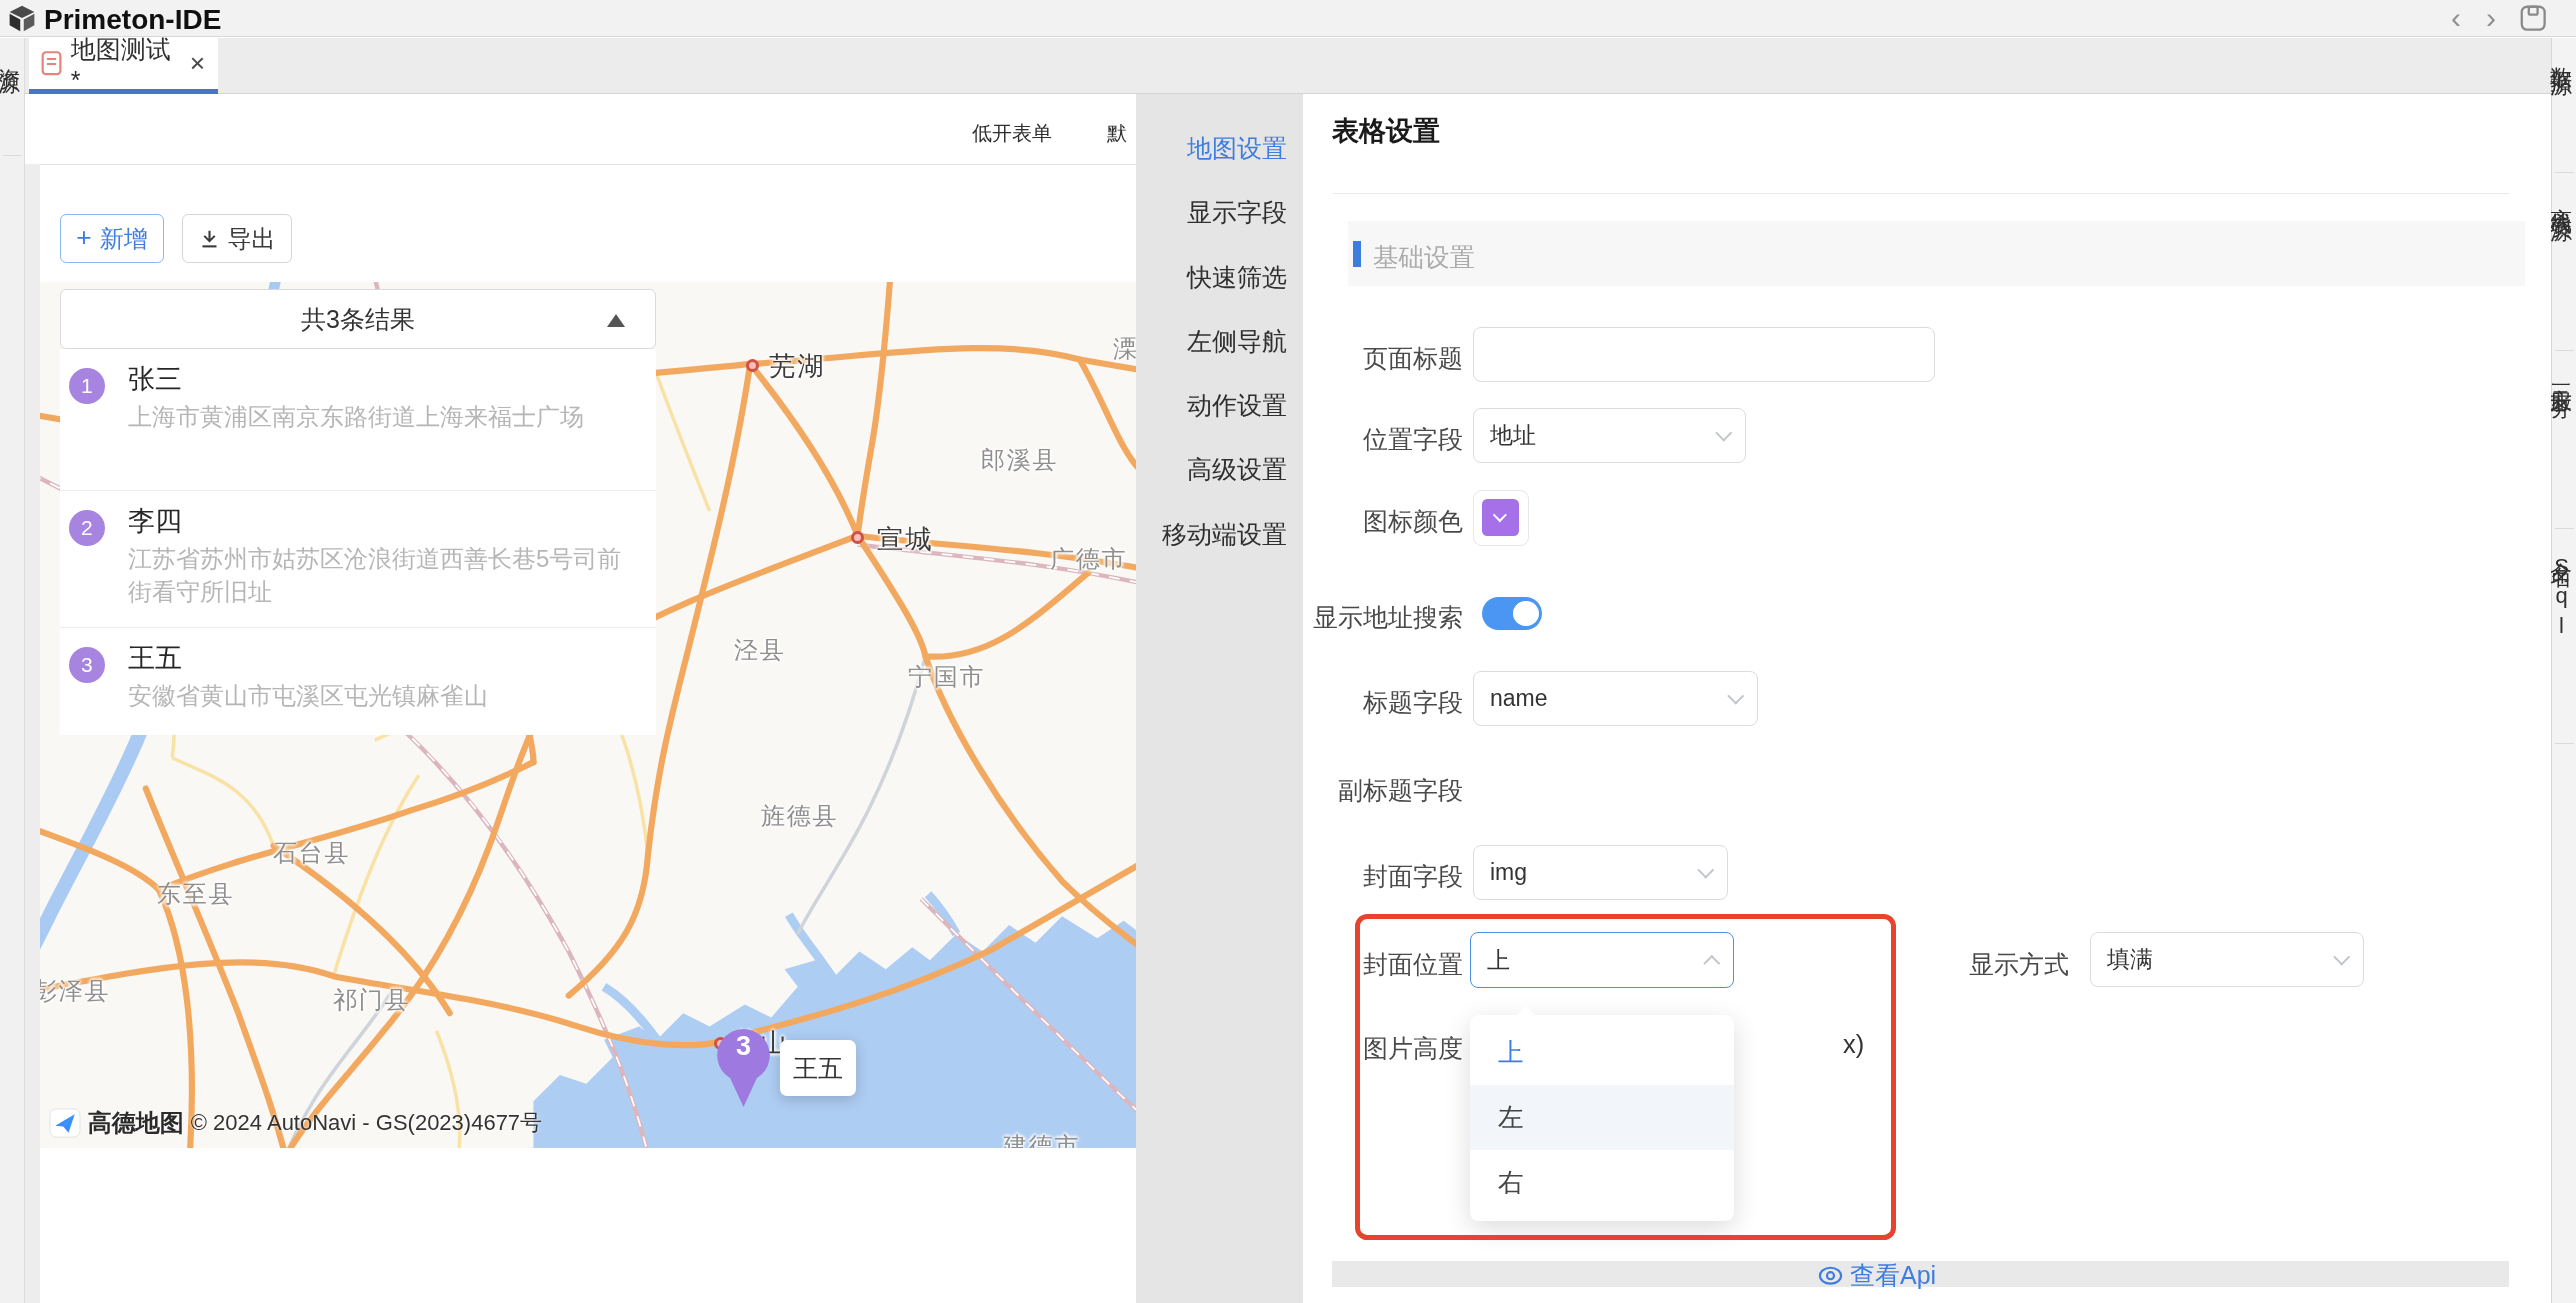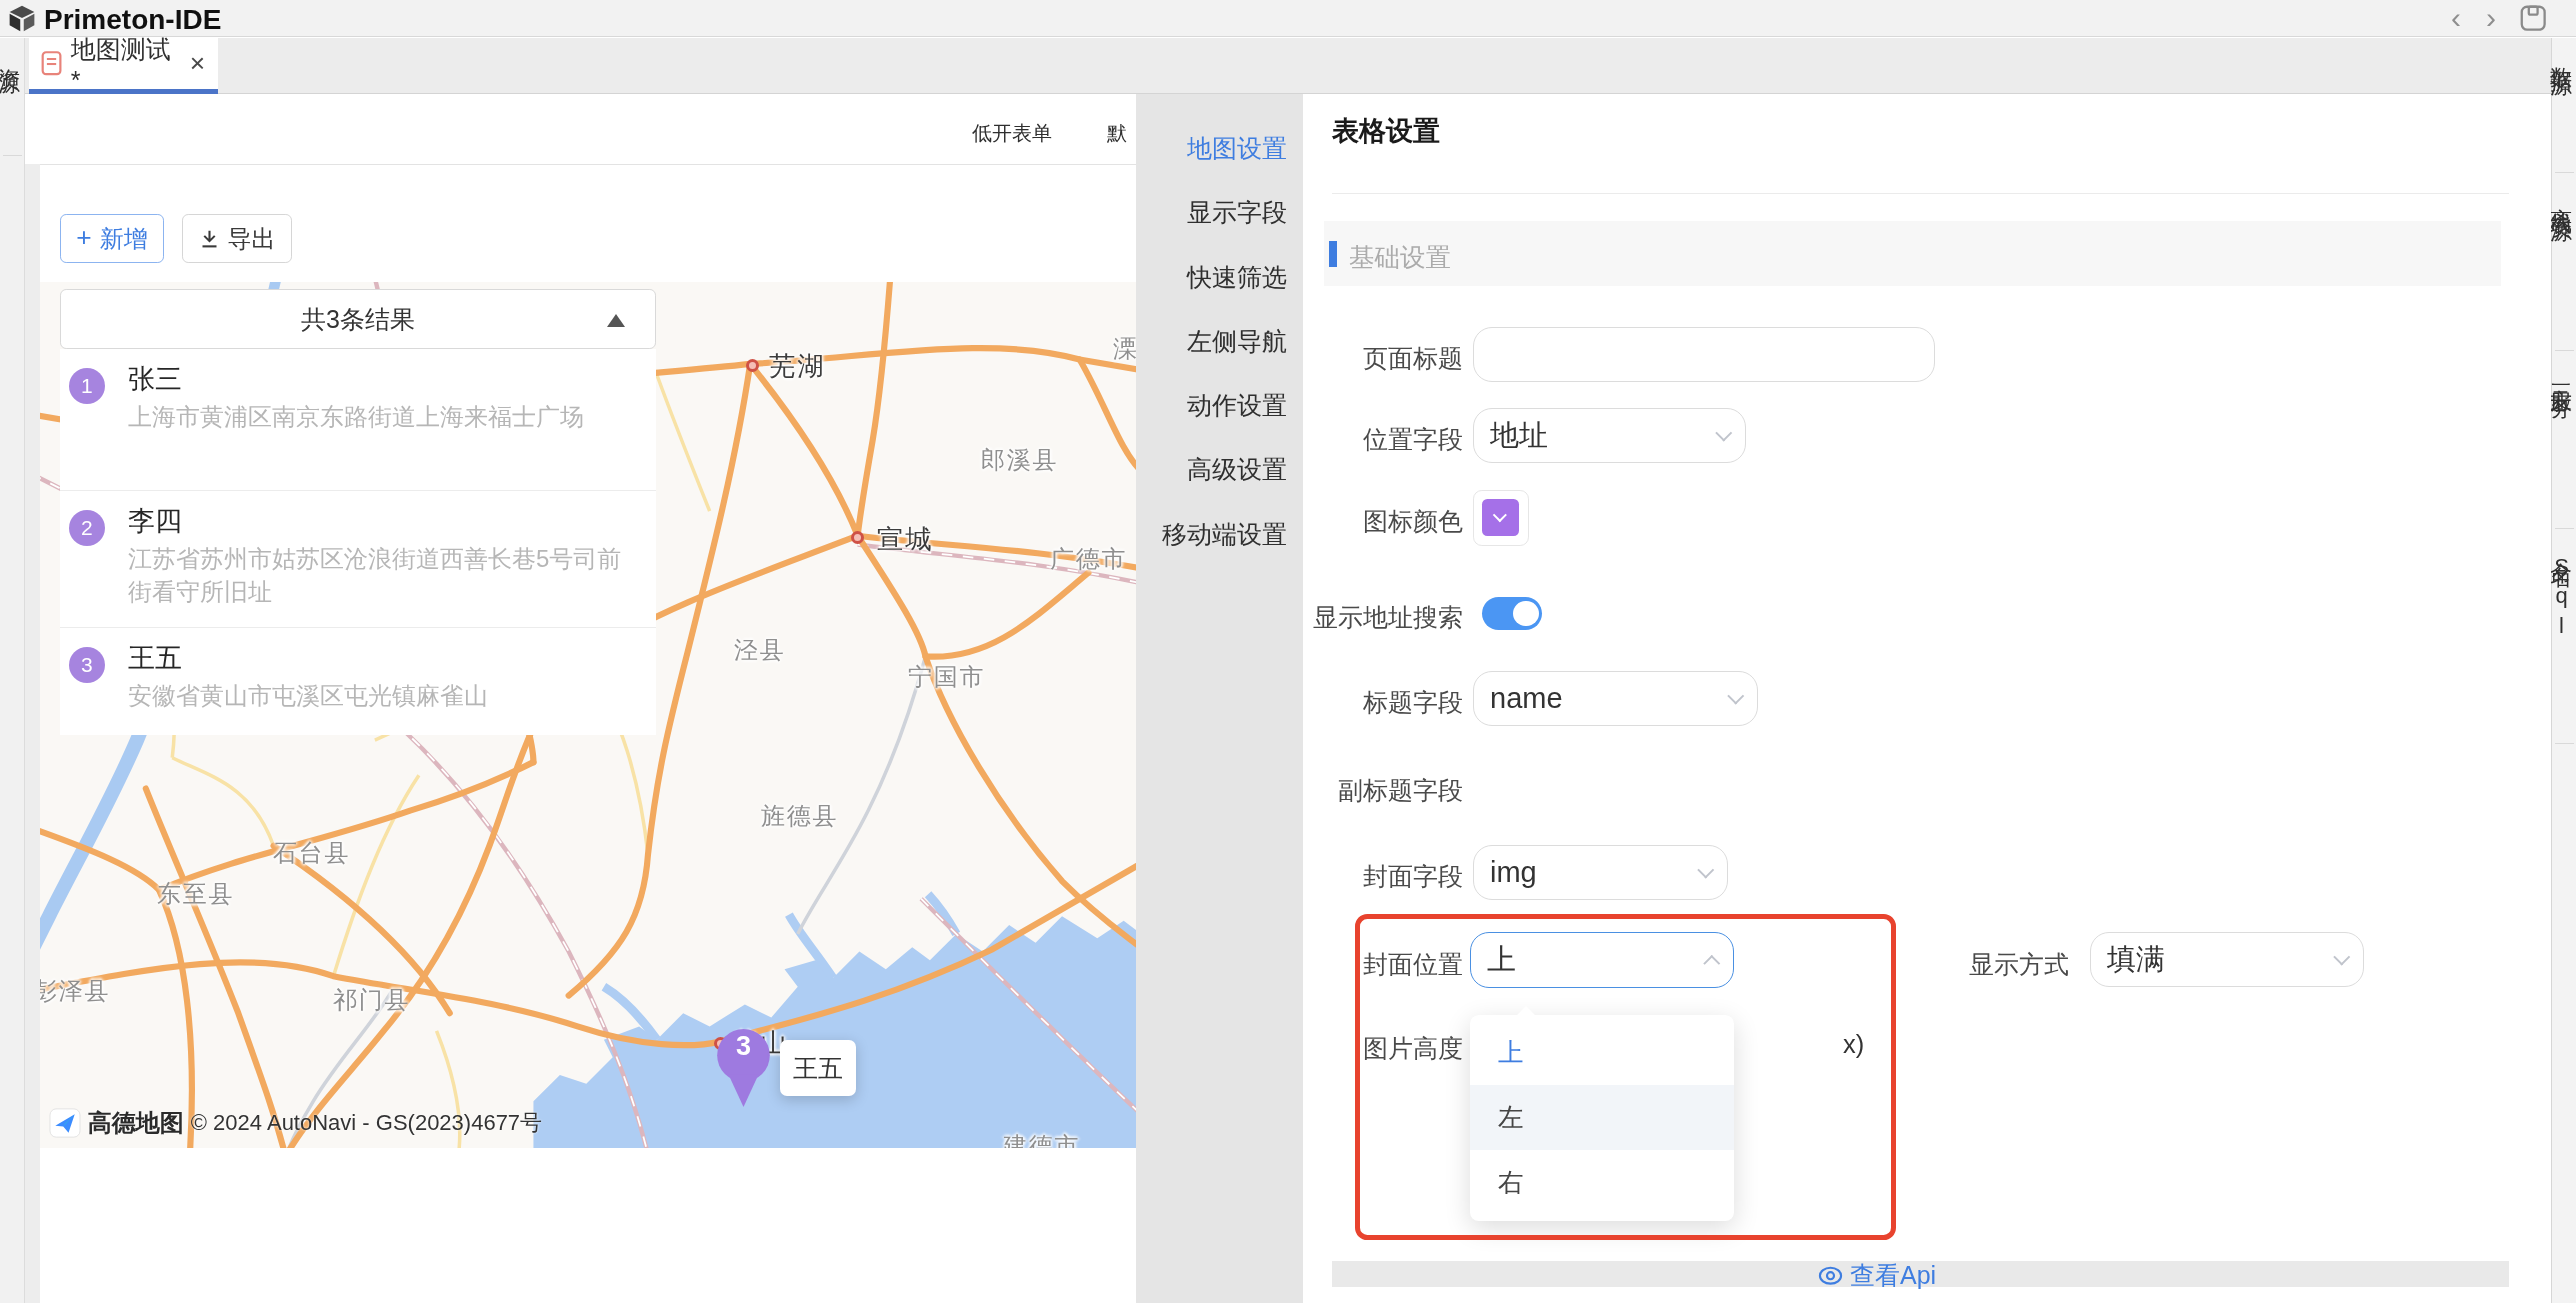--- a/index.html
+++ b/index.html
@@ -63,27 +63,27 @@
   .lname { position:absolute; left:68px; top:12.3px; font-size:27px; color:#262626; }
   .laddr { position:absolute; left:68px; top:51px; width:511px; font-size:24px; color:#b6b6b6; line-height:33px; }
 
   
   .panel-menu { left:1136px; top:94px; width:167px; height:1210px; background:#e5e5e5;text-align:center; }
   .pm-item { position:absolute; right:16px; font-size:25px; color:#2f2f2f; white-space:nowrap; cursor:pointer; }
   .pm-item.active { color:#3e7de0; }
   .panel { left:1304px; top:94px; width:1247px; height:1210px; background:#fff; }
   .p-title { left:28px; top:19.4px; font-size:27px; font-weight:600; color:#1a1a1a; }
   .p-div { left:28px; top:99px; width:1177px; height:0.9px; background:#ebebeb; }
-  .section { left:20px; top:127px; width:1177px; height:65px; background:#f7f7f7; }
+  .section { left:44px; top:127px; width:1177px; height:65px; background:#f7f7f7; }
   .section-bar { position:absolute; left:5.3px; top:20px; width:8px; height:26.4px; background:#3e7de0; }
   .section-t { position:absolute; left:25px; top:19.4px; font-size:25.5px; color:#ababab; }
 
   .flabel { position:absolute; left:0; width:159px; text-align:right; font-size:25px; color:#4a4a4a; white-space:nowrap; }
-  .ctrl { position:absolute; background:#fff; border:1.8px solid #dcdcdc; border-radius:19px; height:55px;
-          display:flex; align-items:center; padding:16px 16px; font-size:29px; color:#333; cursor:pointer; }
+  .ctrl { position:absolute; background:#fff; border:1.8px solid #dcdcdc; border-radius:8px; height:55px;
+          display:flex; align-items:center; padding:16px 16px; font-size:23px; color:#333; cursor:pointer; }
   .chev { margin-left:auto; width:11.5px; height:11.5px; border-right:2.6px solid #c0c4cc; border-bottom:2.6px solid #c0c4cc; transform:rotate(45deg); margin-top:-5.3px; }
   .chev.up { transform:rotate(-135deg); margin-top:7px; }
   .swatch { left:169px; top:396px; width:56px; height:56px; border:1.8px solid #e6e6e6; border-radius:8.8px; background:#fff; cursor:pointer; }
   .swatch-in { position:absolute; left:8px; top:8px; width:37px; height:37px; border-radius:5.3px; background:#a570e8; }
   .swatch-chev { position:absolute; left:13.2px; top:10.6px; width:9.7px; height:9.7px; border-right:2.6px solid #fff; border-bottom:2.6px solid #fff; transform:rotate(45deg); }
   .toggle { left:178px; top:503px; width:60px; height:33px; border-radius:16.7px; background:#4b96f3; cursor:pointer; }
   .knob { position:absolute; right:3.5px; top:3.5px; width:25.5px; height:25.5px; border-radius:50%; background:#fff; }
 
   .hl-box { left:51px; top:820px; width:541px; height:326px; border:5.3px solid #e8432e; border-radius:12.3px; z-index:40; pointer-events:none; }
   .dropdown { left:166px; top:921px; width:264px; height:206px; background:#fff; border-radius:8.8px; z-index:30;

